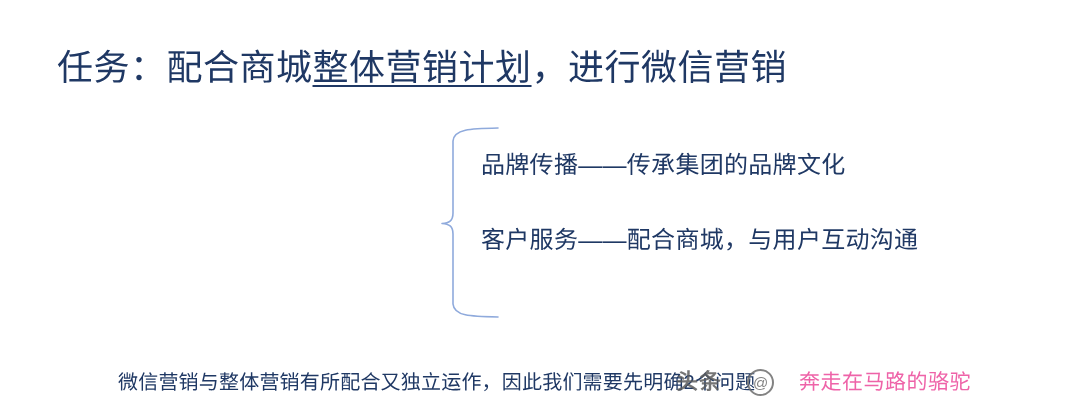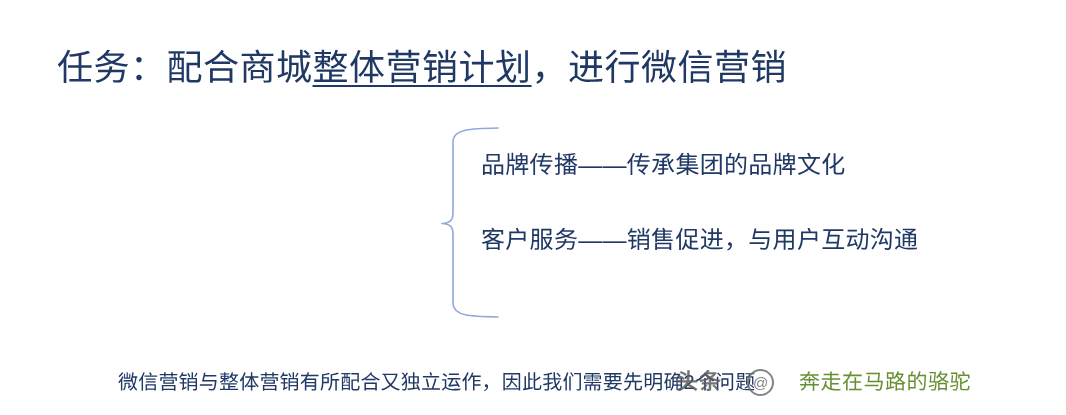--- a/index.html
+++ b/index.html
@@ -114,21 +114,21 @@
     align-items: center;
     justify-content: center;
     font-size: 15px;
     line-height: 1;
     color: #6e6e6e;
     flex: 0 0 auto;
   }
   .watermark .wm-name {
     font-size: 21px;
     line-height: 28px;
-    color: #4d7c0f;
+    color: #ec4899;
     white-space: nowrap;
     letter-spacing: 0.5px;
   }
 </style>
 </head>
 <body>
 
 <div id="slide">
 
   <div class="slide-title"><span>任务：配合商城</span><span class="underlined">整体营销计划</span><span>，进行微信营销</span></div>
@@ -137,21 +137,21 @@
     <svg viewBox="0 0 60 195" xmlns="http://www.w3.org/2000/svg" aria-hidden="true">
       <path d="M 58 3 C 30 3.5, 14 4, 13 16 L 13 88 C 13 96, 9 98, 2 98.5 C 9 99, 13 101, 13 109 L 13 179 C 14 191, 30 191.5, 58 192" fill="none" stroke="#8faadc" stroke-width="1.6" stroke-linecap="round" stroke-linejoin="round"></path>
     </svg>
   </div>
 
   <div class="bullet-list">
     <div class="bullet-item">
       <span>品牌传播——传承集团的品牌文化</span>
     </div>
     <div class="bullet-item">
-      <span>客户服务——销售促进，与用户互动沟通</span>
+      <span>客户服务——配合商城，与用户互动沟通</span>
     </div>
   </div>
 
   <div class="footer-note">微信营销与整体营销有所配合又独立运作，因此我们需要先明确2个问题</div>
 
   <div class="watermark">
     <span class="wm-logo">头条</span>
     <span class="wm-at">@</span>
     <span class="wm-name">奔走在马路的骆驼</span>
   </div>

